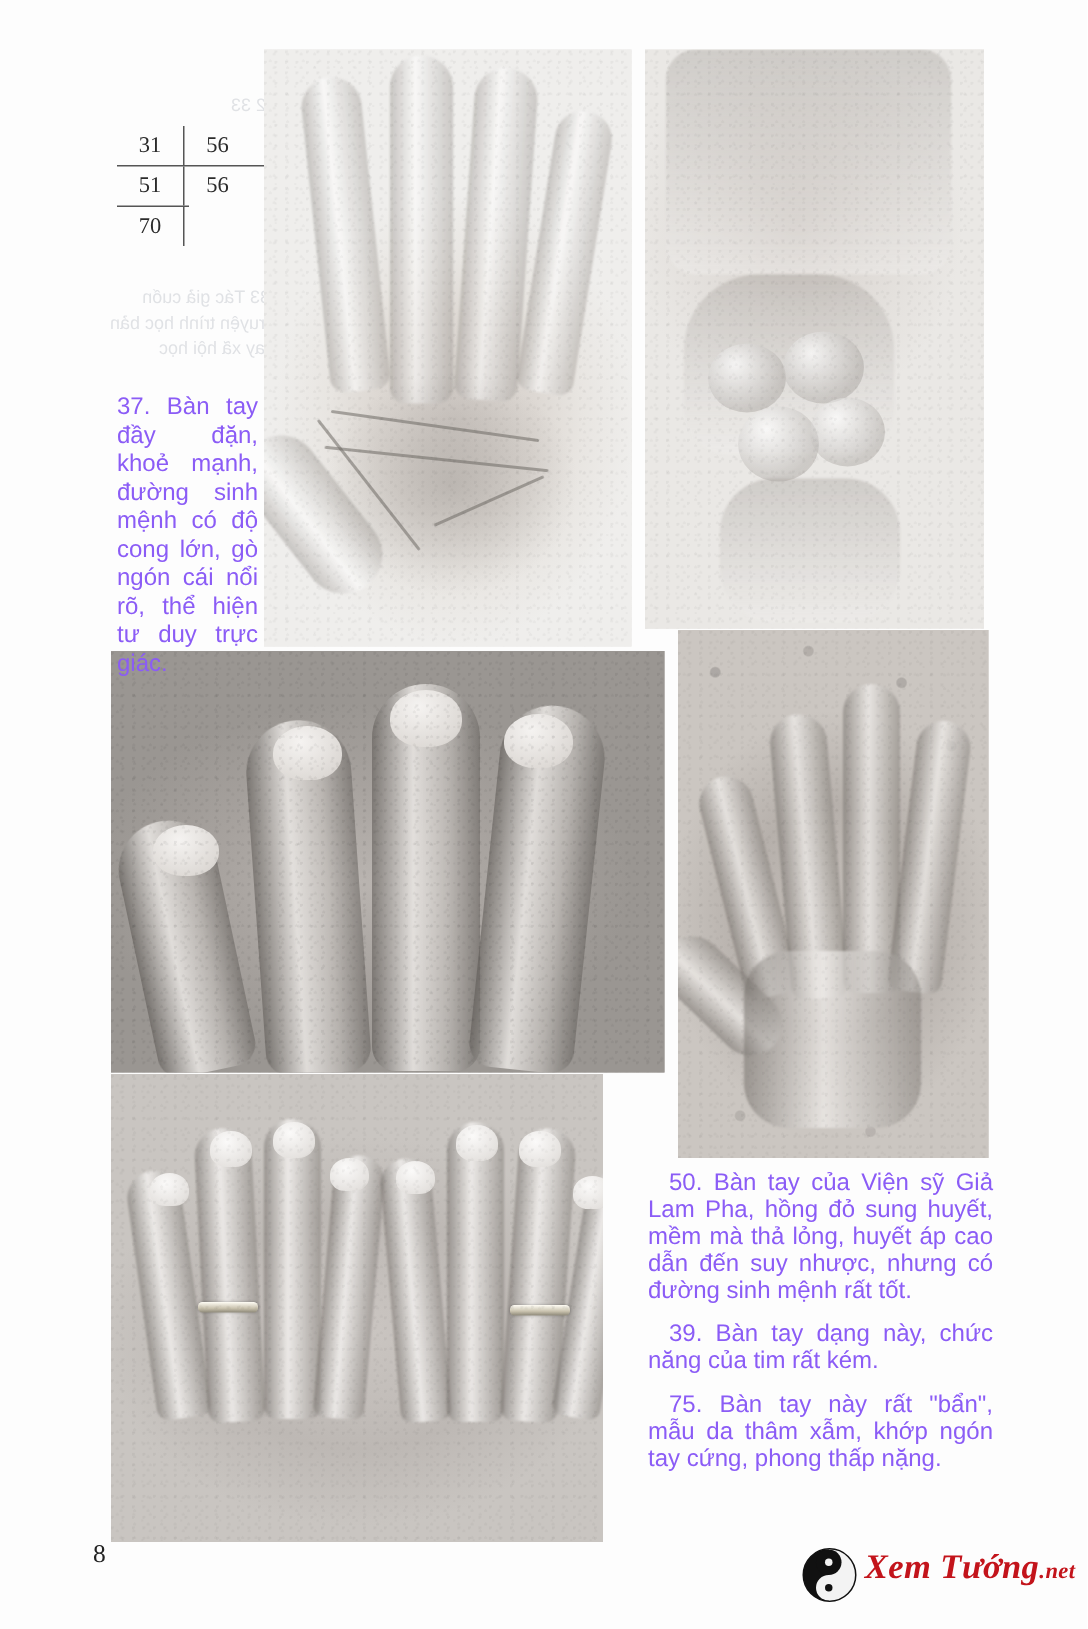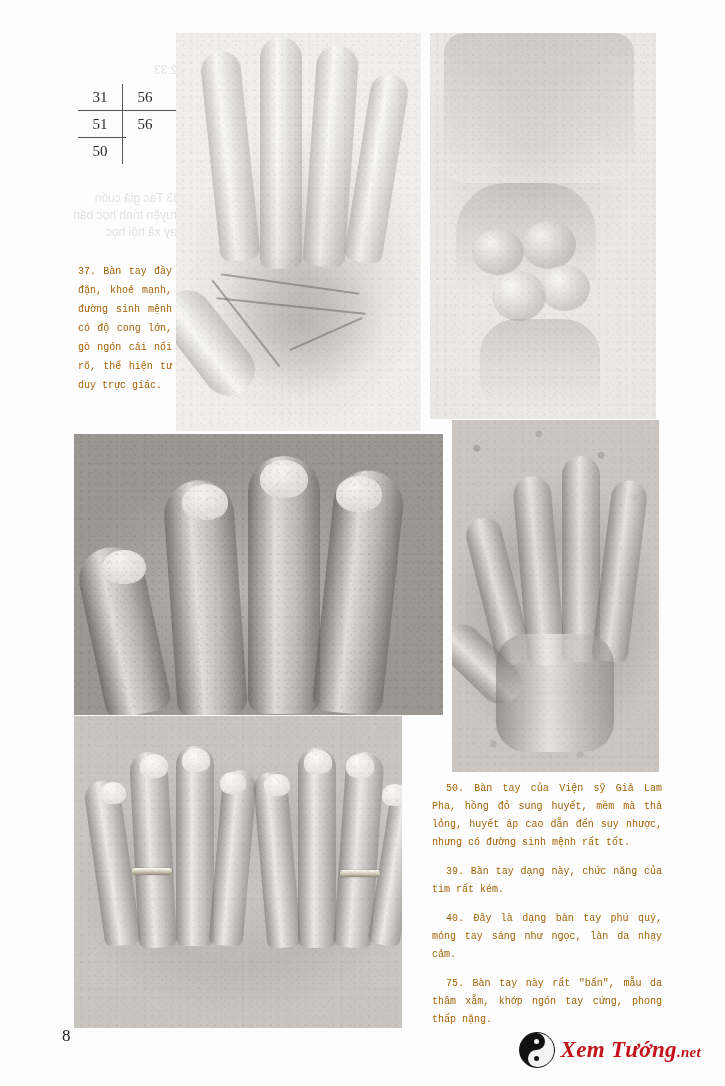--- a/index.html
+++ b/index.html
@@ -200,24 +200,24 @@
     position: absolute;
     height: 7px;
     border-radius: 3px;
     background: linear-gradient(180deg, #fffdf5, #c9c2ae 60%, #8d8878);
     box-shadow: 0 0 2px rgba(0,0,0,.3);
   }
 
   
   .cap {
     position: absolute;
-    font-family: Liberation Mono, monospace;
-    font-size: 10px;
+    font-family: Liberation Sans, sans-serif;
+    font-size: 16px;
     line-height: 18px;
-    color: #a16207;
+    color: #8b5cf6;
     text-align: justify;
   }
   #cap37 {
     left: 78px; top: 262px; width: 94px;
     line-height: 19px;
   }
   #captions-right {
     left: 432px; top: 780px; width: 230px;
   }
   #captions-right p {
@@ -232,24 +232,24 @@
     left: 62px;
     top: 1026px;
     font-family: "Liberation Serif", serif;
     font-size: 17px;
     color: #222;
   }
 
   
   #logo {
     position: absolute;
-    right: 24px;
+    right: 8px;
     bottom: 18px;
     display: flex;
-    align-items: center;
+    align-items: flex-start;
     gap: 6px;
   }
   #logo .yy {
     width: 34px; height: 34px;
     border-radius: 50%;
     background:
       linear-gradient(90deg, #111 0 50%, #f3f3f3 50% 100%);
     position: relative;
     border: 1px solid #111;
     overflow: hidden;
@@ -314,21 +314,21 @@
       <div class="cell">56</div>
     </div>
     <div class="hline"></div>
     <div class="row">
       <div class="cell">51</div>
       <div class="sep"></div>
       <div class="cell">56</div>
     </div>
     <div class="hline short"></div>
     <div class="row">
-      <div class="cell">50</div>
+      <div class="cell">70</div>
       <div class="sep"></div>
       <div class="cell"></div>
     </div>
   </div>
 
   <div class="photo" id="photo37">
     <div class="finger" style="left:34px;  top:18px;  width:40px; height:210px; transform:rotate(-6deg);"></div>
     <div class="finger" style="left:84px;  top:4px;   width:42px; height:232px;"></div>
     <div class="finger" style="left:134px; top:12px;  width:42px; height:222px; transform:rotate(4deg);"></div>
     <div class="finger" style="left:182px; top:40px;  width:38px; height:190px; transform:rotate(9deg);"></div>
@@ -397,21 +397,20 @@
     <div class="nail2" style="left:308px; top:68px;  width:26px; height:22px;"></div>
     <div class="ring" style="left:266px; top:154px; width:40px;"></div>
     <div class="grain"></div>
   </div>
 
   <div class="cap" id="cap37">37. Bàn tay đầy đặn, khoẻ mạnh, đường sinh mệnh có độ cong lớn, gò ngón cái nổi rõ, thể hiện tư duy trực giác.</div>
 
   <div class="cap" id="captions-right">
     <p>50. Bàn tay của Viện sỹ Giả Lam Pha, hồng đỏ sung huyết, mềm mà thả lỏng, huyết áp cao dẫn đến suy nhược, nhưng có đường sinh mệnh rất tốt.</p>
     <p>39. Bàn tay dạng này, chức năng của tim rất kém.</p>
-    <p>40. Đây là dạng bàn tay phú quý, móng tay sáng như ngọc, làn da nhạy cảm.</p>
     <p>75. Bàn tay này rất "bẩn", mẫu da thâm xẫm, khớp ngón tay cứng, phong thấp nặng.</p>
   </div>
 
   <div id="pagenum">8</div>
 
   <div id="logo">
     <div class="yy">
       <div class="dot1"></div>
       <div class="dot2"></div>
     </div>

